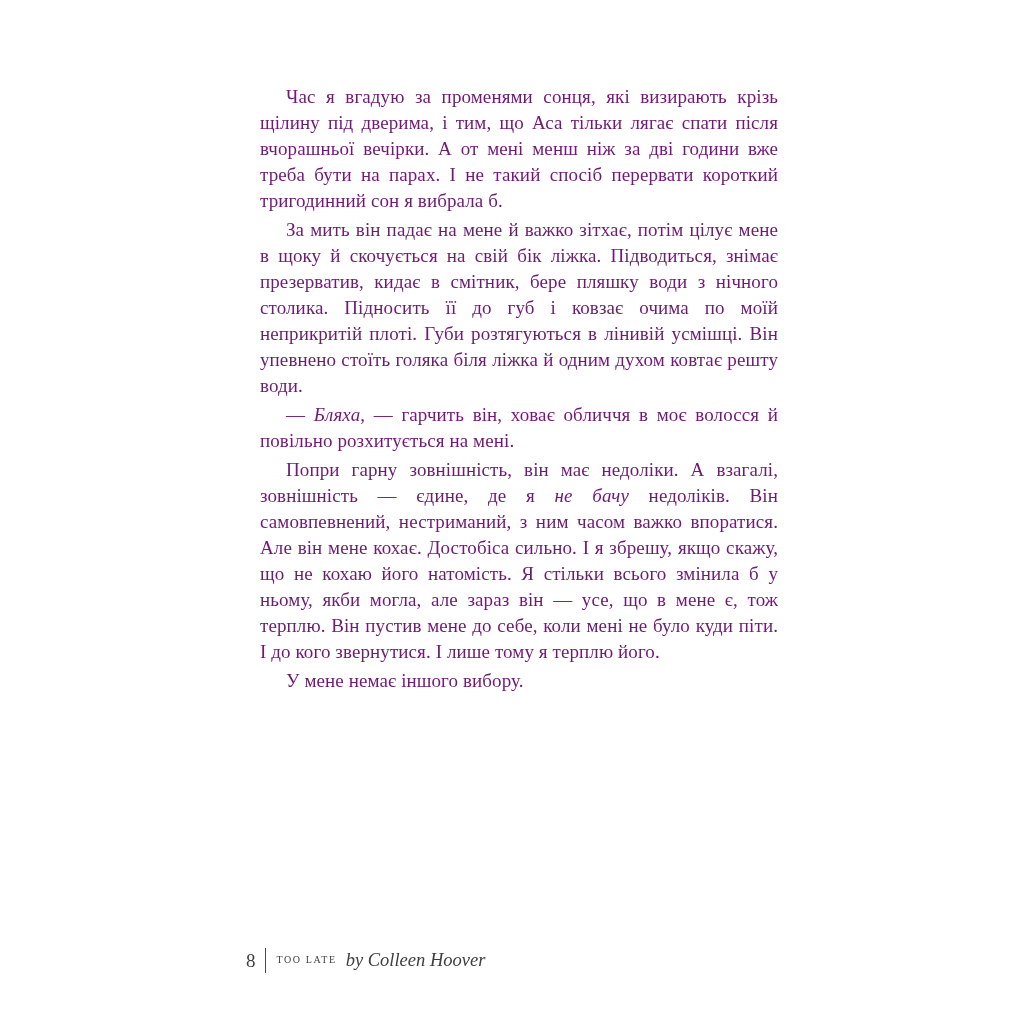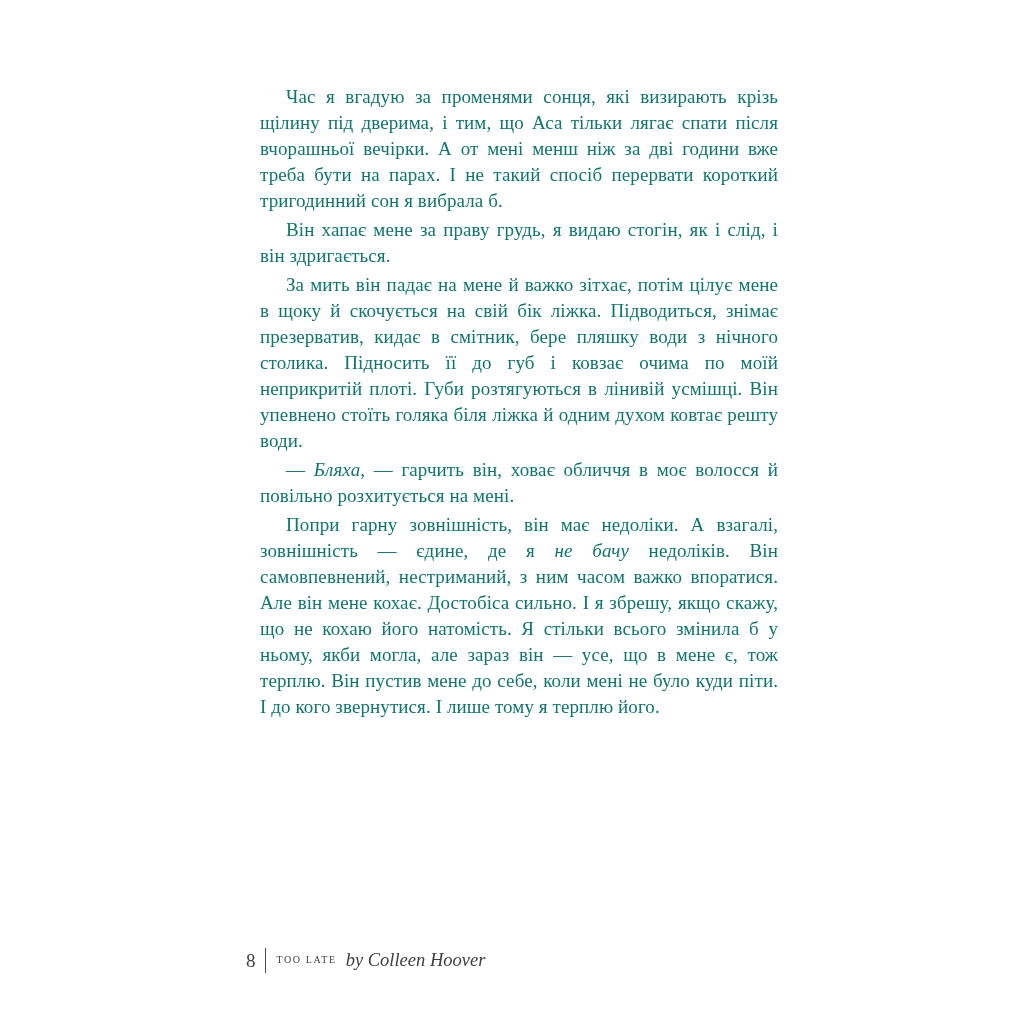--- a/index.html
+++ b/index.html
@@ -70,26 +70,26 @@
     font-style: italic;
     margin-left: 9px;
     line-height: 1;
   }
 </style>
 </head>
 <body style="background: rgb(255, 255, 255);">
 
 <div class="page">
 
-  <div class="body-text" id="paragraphs" style="color: #0f766e;">
+  <div class="body-text" id="paragraphs" style="color: #701a75;">
       <p><span>Час я вгадую за променями сонця, які визирають крізь щілину під дверима, і тим, що Аса тільки лягає спати після вчорашньої вечірки. А от мені менш ніж за дві години вже треба бути на парах. І не такий спосіб перервати короткий тригодинний сон я вибрала б.</span></p>
-      <p><span>Він хапає мене за праву грудь, я видаю стогін, як і слід, і він здригається.</span></p>
       <p><span>За мить він падає на мене й важко зітхає, потім цілує мене в щоку й скочується на свій бік ліжка. Підводиться, знімає презерватив, кидає в смітник, бере пляшку води з нічного столика. Підносить її до губ і ковзає очима по моїй неприкритій плоті. Губи розтягуються в лінивій усмішці. Він упевнено стоїть голяка біля ліжка й одним духом ковтає решту води.</span></p>
       <p><span>— </span><em>Бляха</em><span>, — гарчить він, ховає обличчя в моє волосся й повільно розхитується на мені.</span></p>
       <p><span>Попри гарну зовнішність, він має недоліки. А взагалі, зовнішність — єдине, де я </span><em>не бачу</em><span> недоліків. Він самовпевнений, нестриманий, з ним часом важко впоратися. Але він мене кохає. Достобіса сильно. І я збрешу, якщо скажу, що не кохаю його натомість. Я стільки всього змінила б у ньому, якби могла, але зараз він — усе, що в мене є, тож терплю. Він пустив мене до себе, коли мені не було куди піти. І до кого звернутися. І лише тому я терплю його.</span></p>
+      <p><span>У мене немає іншого вибору.</span></p>
     </div>
 
   <div class="footer" style="color: rgb(63, 63, 63);">
     <span class="pagenum">8</span>
     <span class="divider"></span>
     <span class="booktitle">TOO LATE</span>
     <span class="author">by Colleen Hoover</span>
   </div>
 
 </div>

